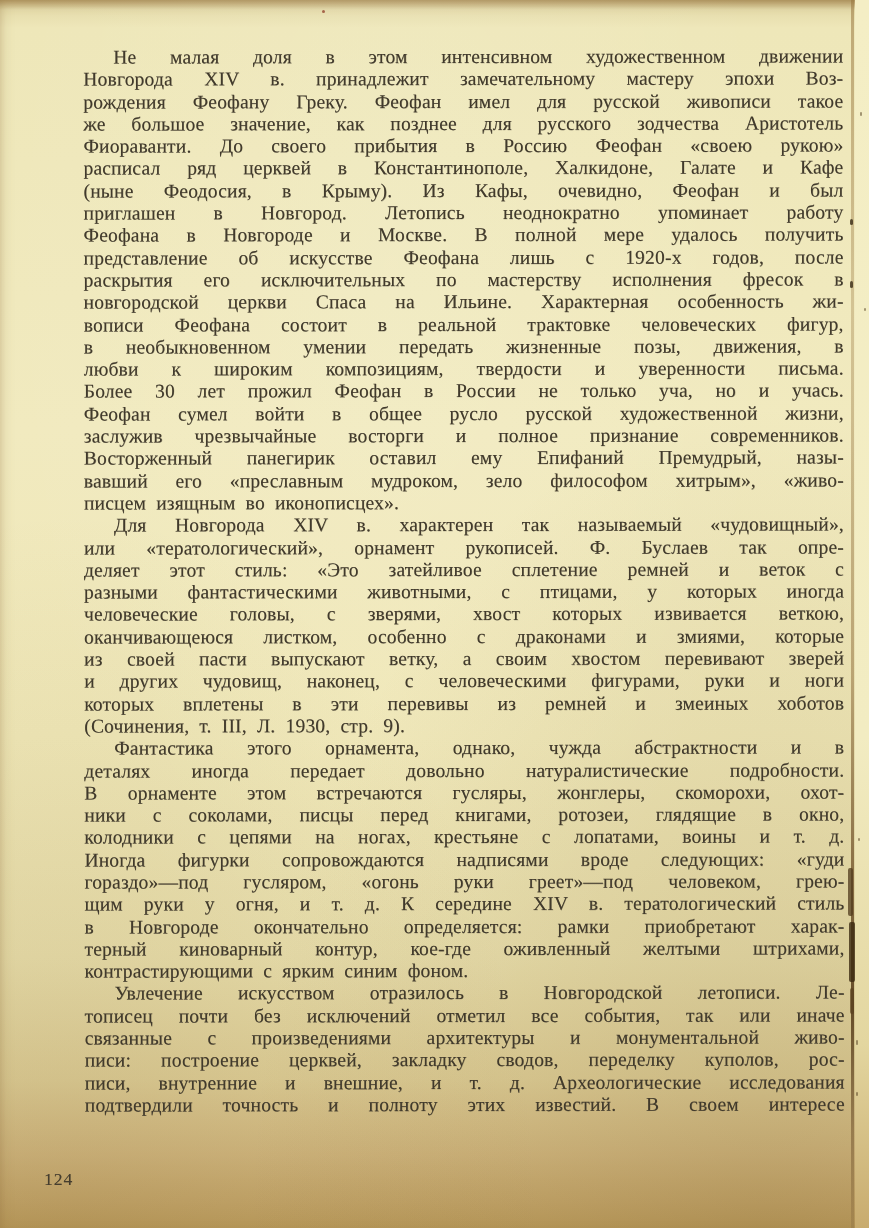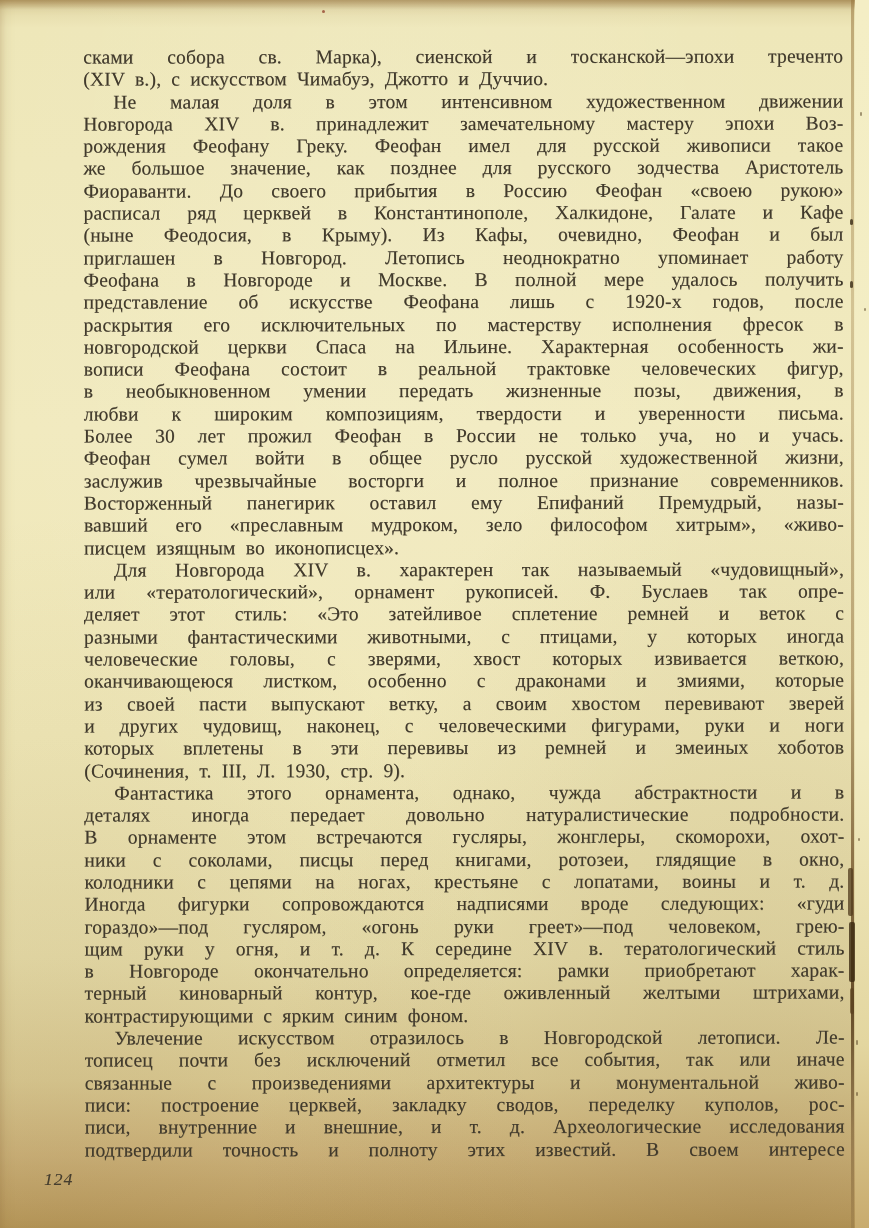--- a/index.html
+++ b/index.html
@@ -48,21 +48,21 @@
   .paragraph{margin:0;padding:0;}
   .line{
     height:22.3px;line-height:22.3px;
     text-align:justify;text-align-last:justify;-moz-text-align-last:justify;
     overflow:visible;white-space:nowrap0; 
   }
   .line.first{text-indent:30px;}
   .line.endline{text-align-last:left;-moz-text-align-last:left;word-spacing:5px;}
   .page-number{
     position:absolute;left:44px;top:1169px;
-    font-style:italic;font-size:17.5px;color:#453d2e;
+    font-size:17.5px;color:#453d2e;
     letter-spacing:1px;
     text-shadow:.3px .3px .5px rgba(65,58,44,.45);
   }
 </style>
 </head>
 <body>
 
 <div class="page">
   <div class="texture"></div>
 
@@ -75,24 +75,20 @@
   <div class="mark" style="left:850px;top:219px;width:3px;height:6px;background:rgba(58,44,22,.8);"></div>
   <div class="mark" style="left:850px;top:281px;width:3px;height:7px;background:rgba(58,44,22,.8);"></div>
   <div class="mark" style="left:322px;top:10px;width:3px;height:3px;background:rgba(154,79,56,.85);"></div>
   <div class="mark" style="left:860px;top:112px;width:2px;height:4px;background:rgba(80,60,30,.5);"></div>
   <div class="mark" style="left:864px;top:308px;width:2px;height:3px;background:rgba(80,60,30,.5);"></div>
   <div class="mark" style="left:858px;top:838px;width:2px;height:3px;background:rgba(80,60,30,.5);"></div>
   <div class="mark" style="left:856px;top:1040px;width:2px;height:5px;background:rgba(80,60,30,.5);"></div>
   <div class="mark" style="left:856px;top:1092px;width:2px;height:4px;background:rgba(80,60,30,.5);"></div>
 
   <div class="text-block" id="text-block">
-      <div class="paragraph">
-        <div class="line">сками собора св. Марка), сиенской и тосканской—эпохи треченто</div>
-        <div class="line endline">(XIV в.), с искусством Чимабуэ, Джотто и Дуччио.</div>
-      </div>
       <div class="paragraph">
         <div class="line first">Не малая доля в этом интенсивном художественном движении</div>
         <div class="line">Новгорода XIV в. принадлежит замечательному мастеру эпохи Воз-</div>
         <div class="line">рождения Феофану Греку. Феофан имел для русской живописи такое</div>
         <div class="line">же большое значение, как позднее для русского зодчества Аристотель</div>
         <div class="line">Фиораванти. До своего прибытия в Россию Феофан «своею рукою»</div>
         <div class="line">расписал ряд церквей в Константинополе, Халкидоне, Галате и Кафе</div>
         <div class="line">(ныне Феодосия, в Крыму). Из Кафы, очевидно, Феофан и был</div>
         <div class="line">приглашен в Новгород. Летопись неоднократно упоминает работу</div>
         <div class="line">Феофана в Новгороде и Москве. В полной мере удалось получить</div>

